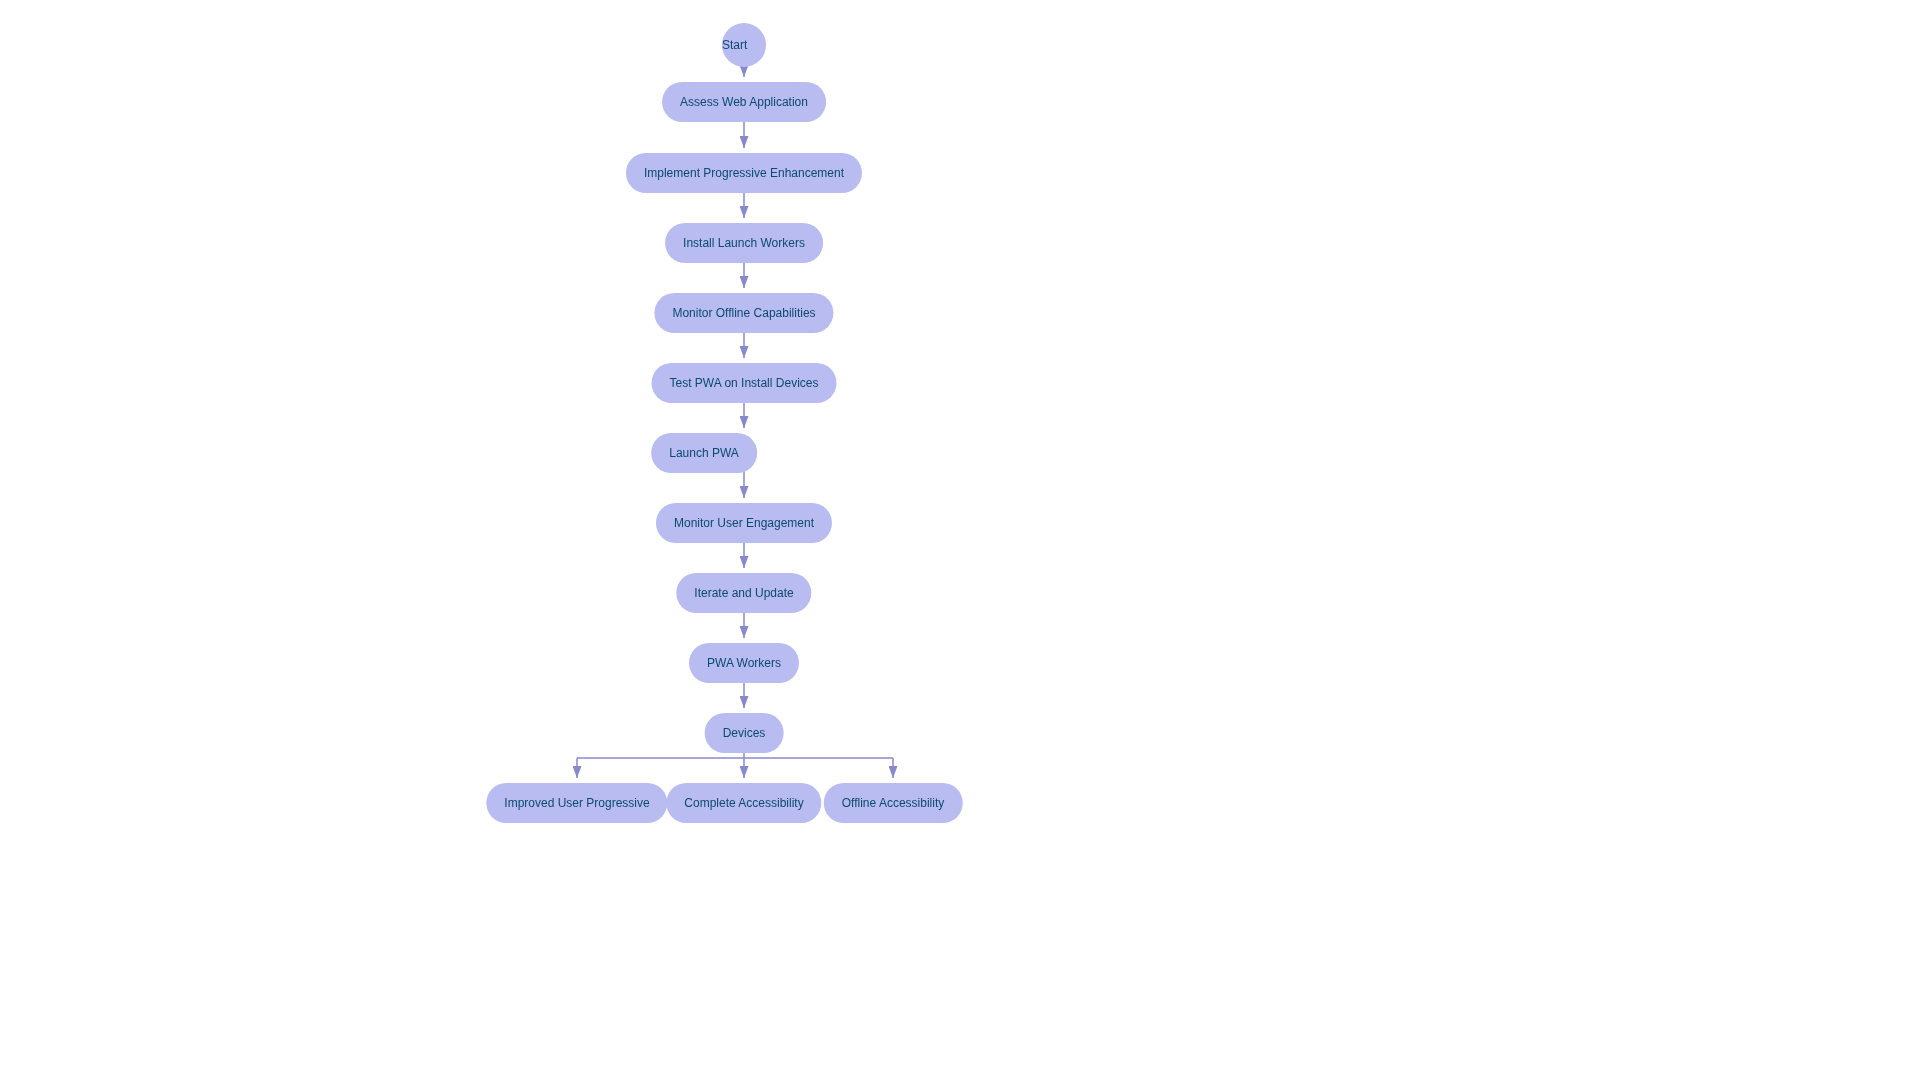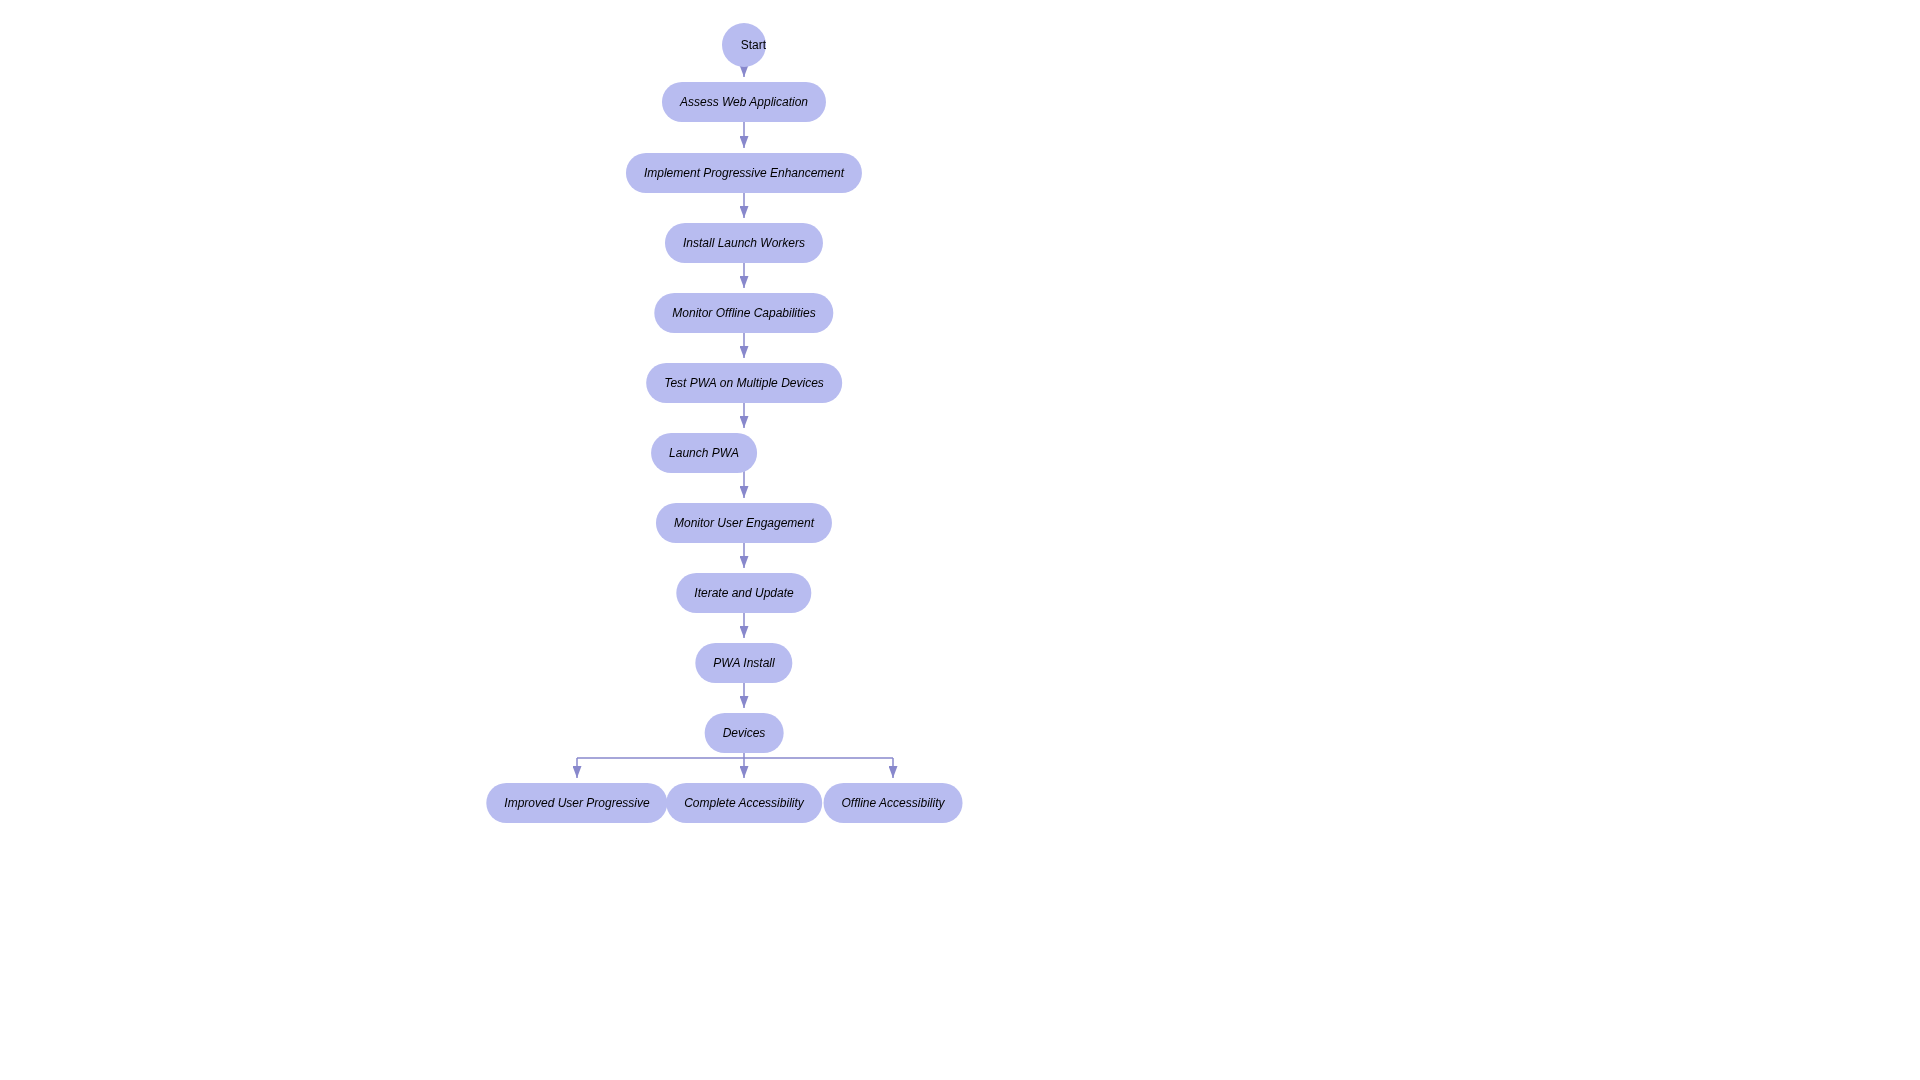--- a/index.html
+++ b/index.html
@@ -24,38 +24,37 @@
       left: 0;
       width: 1920px;
       height: 1080px;
     }
     .node {
       position: absolute;
       background: #b8bcf0;
       border-radius: 20px;
       display: flex;
       align-items: center;
-      justify-content: flex-end;
+      justify-content: flex-start;
       text-align: center;
       font-size: 12px;
-      color: #000000;
+      color: #0c4a6e;
       font-family: Arial, sans-serif;
       transform: translateX(-50%);
     }
     .node.circle {
       border-radius: 50%;
       width: 44px;
       height: 44px;
     }
     .node.pill {
       border-radius: 20px;
       padding: 20px 18px;
       height: 40px;
       white-space: nowrap;
-      font-style: italic;
     }
   </style>
 </head>
 <body>
 
 <div class="diagram-container">
   <svg class="diagram-svg">
 
     <defs>
       <marker id="arrowhead" markerWidth="8" markerHeight="6" refX="8" refY="3" orient="auto">
@@ -108,37 +107,37 @@
 
   <div class="node pill" style="left: 744px; top: 223px;">
     <span>Install Launch Workers</span>
   </div>
 
   <div class="node pill" style="left: 744px; top: 293px;">
     <span>Monitor Offline Capabilities</span>
   </div>
 
   <div class="node pill" style="left: 744px; top: 363px;">
-    <span>Test PWA on Multiple Devices</span>
+    <span>Test PWA on Install Devices</span>
   </div>
 
   <div class="node pill" style="left: 704px; top: 433px;">
     <span>Launch PWA</span>
   </div>
 
   <div class="node pill" style="left: 744px; top: 503px;">
     <span>Monitor User Engagement</span>
   </div>
 
   <div class="node pill" style="left: 744px; top: 573px;">
     <span>Iterate and Update</span>
   </div>
 
   <div class="node pill" style="left: 744px; top: 643px;">
-    <span>PWA Install</span>
+    <span>PWA Workers</span>
   </div>
 
   <div class="node pill" style="left: 744px; top: 713px;">
     <span>Devices</span>
   </div>
 
   <div class="node pill" style="left: 577px; top: 783px;">
     <span>Improved User Progressive</span>
   </div>
 

